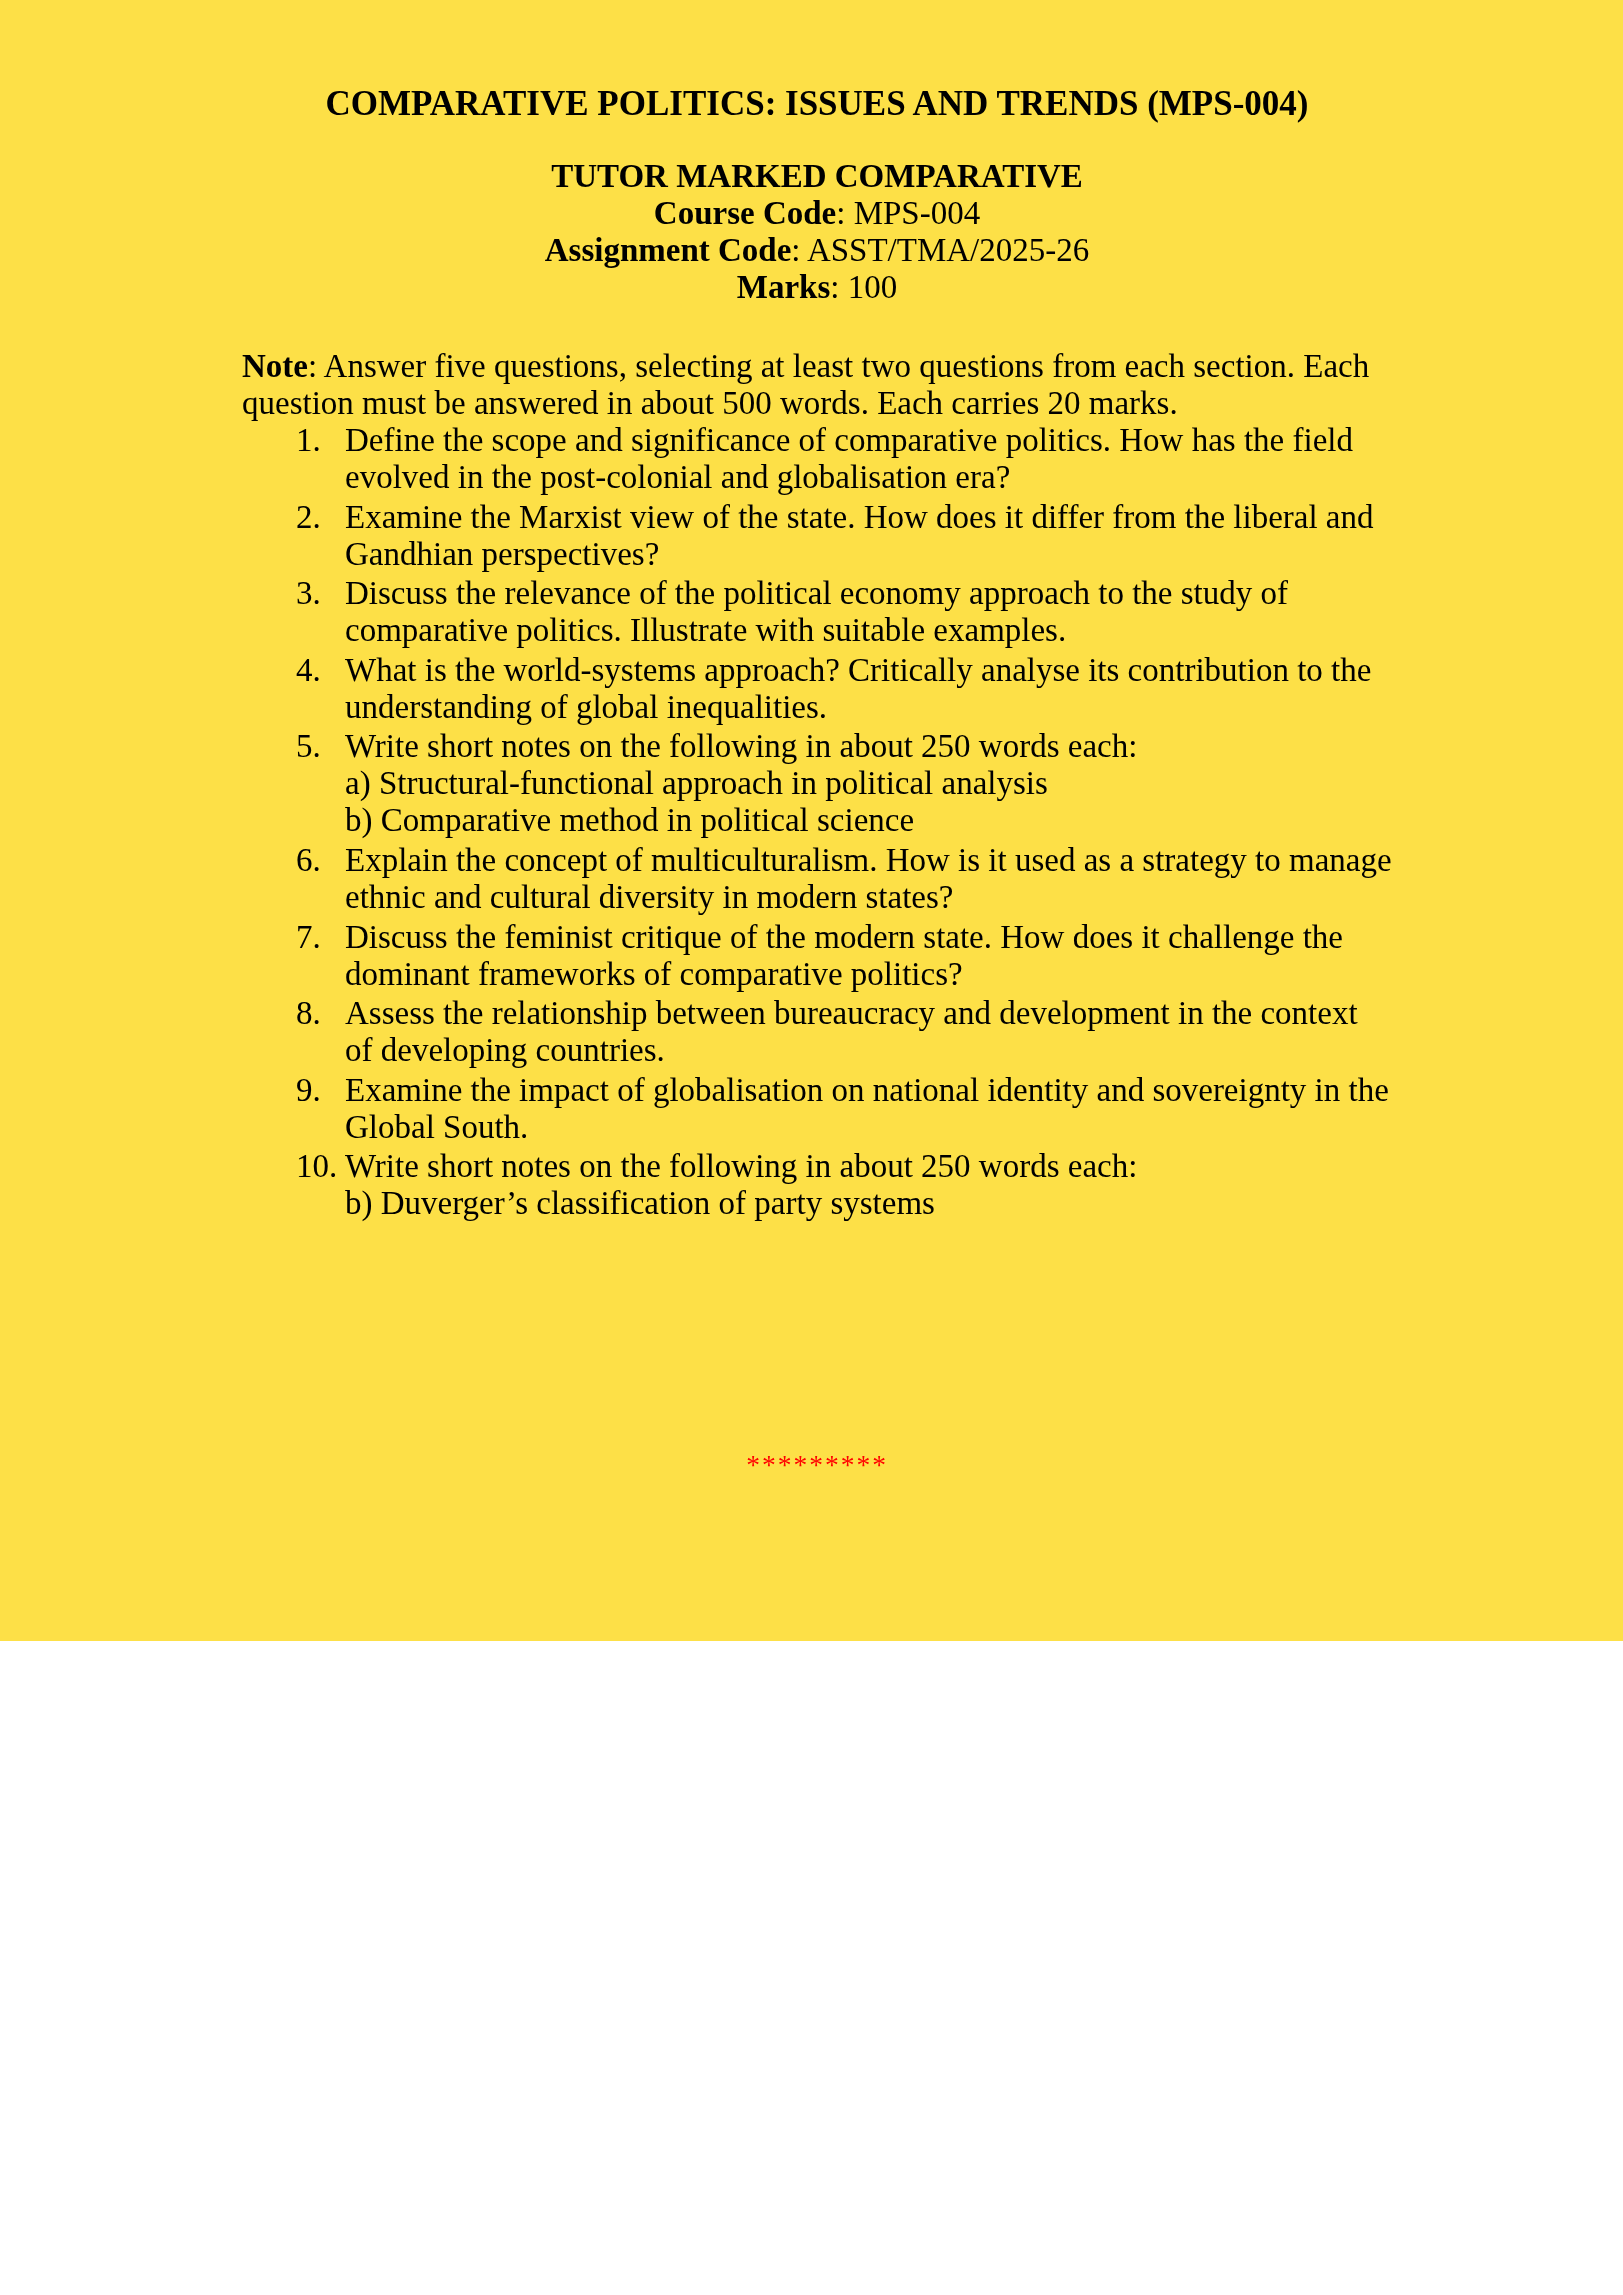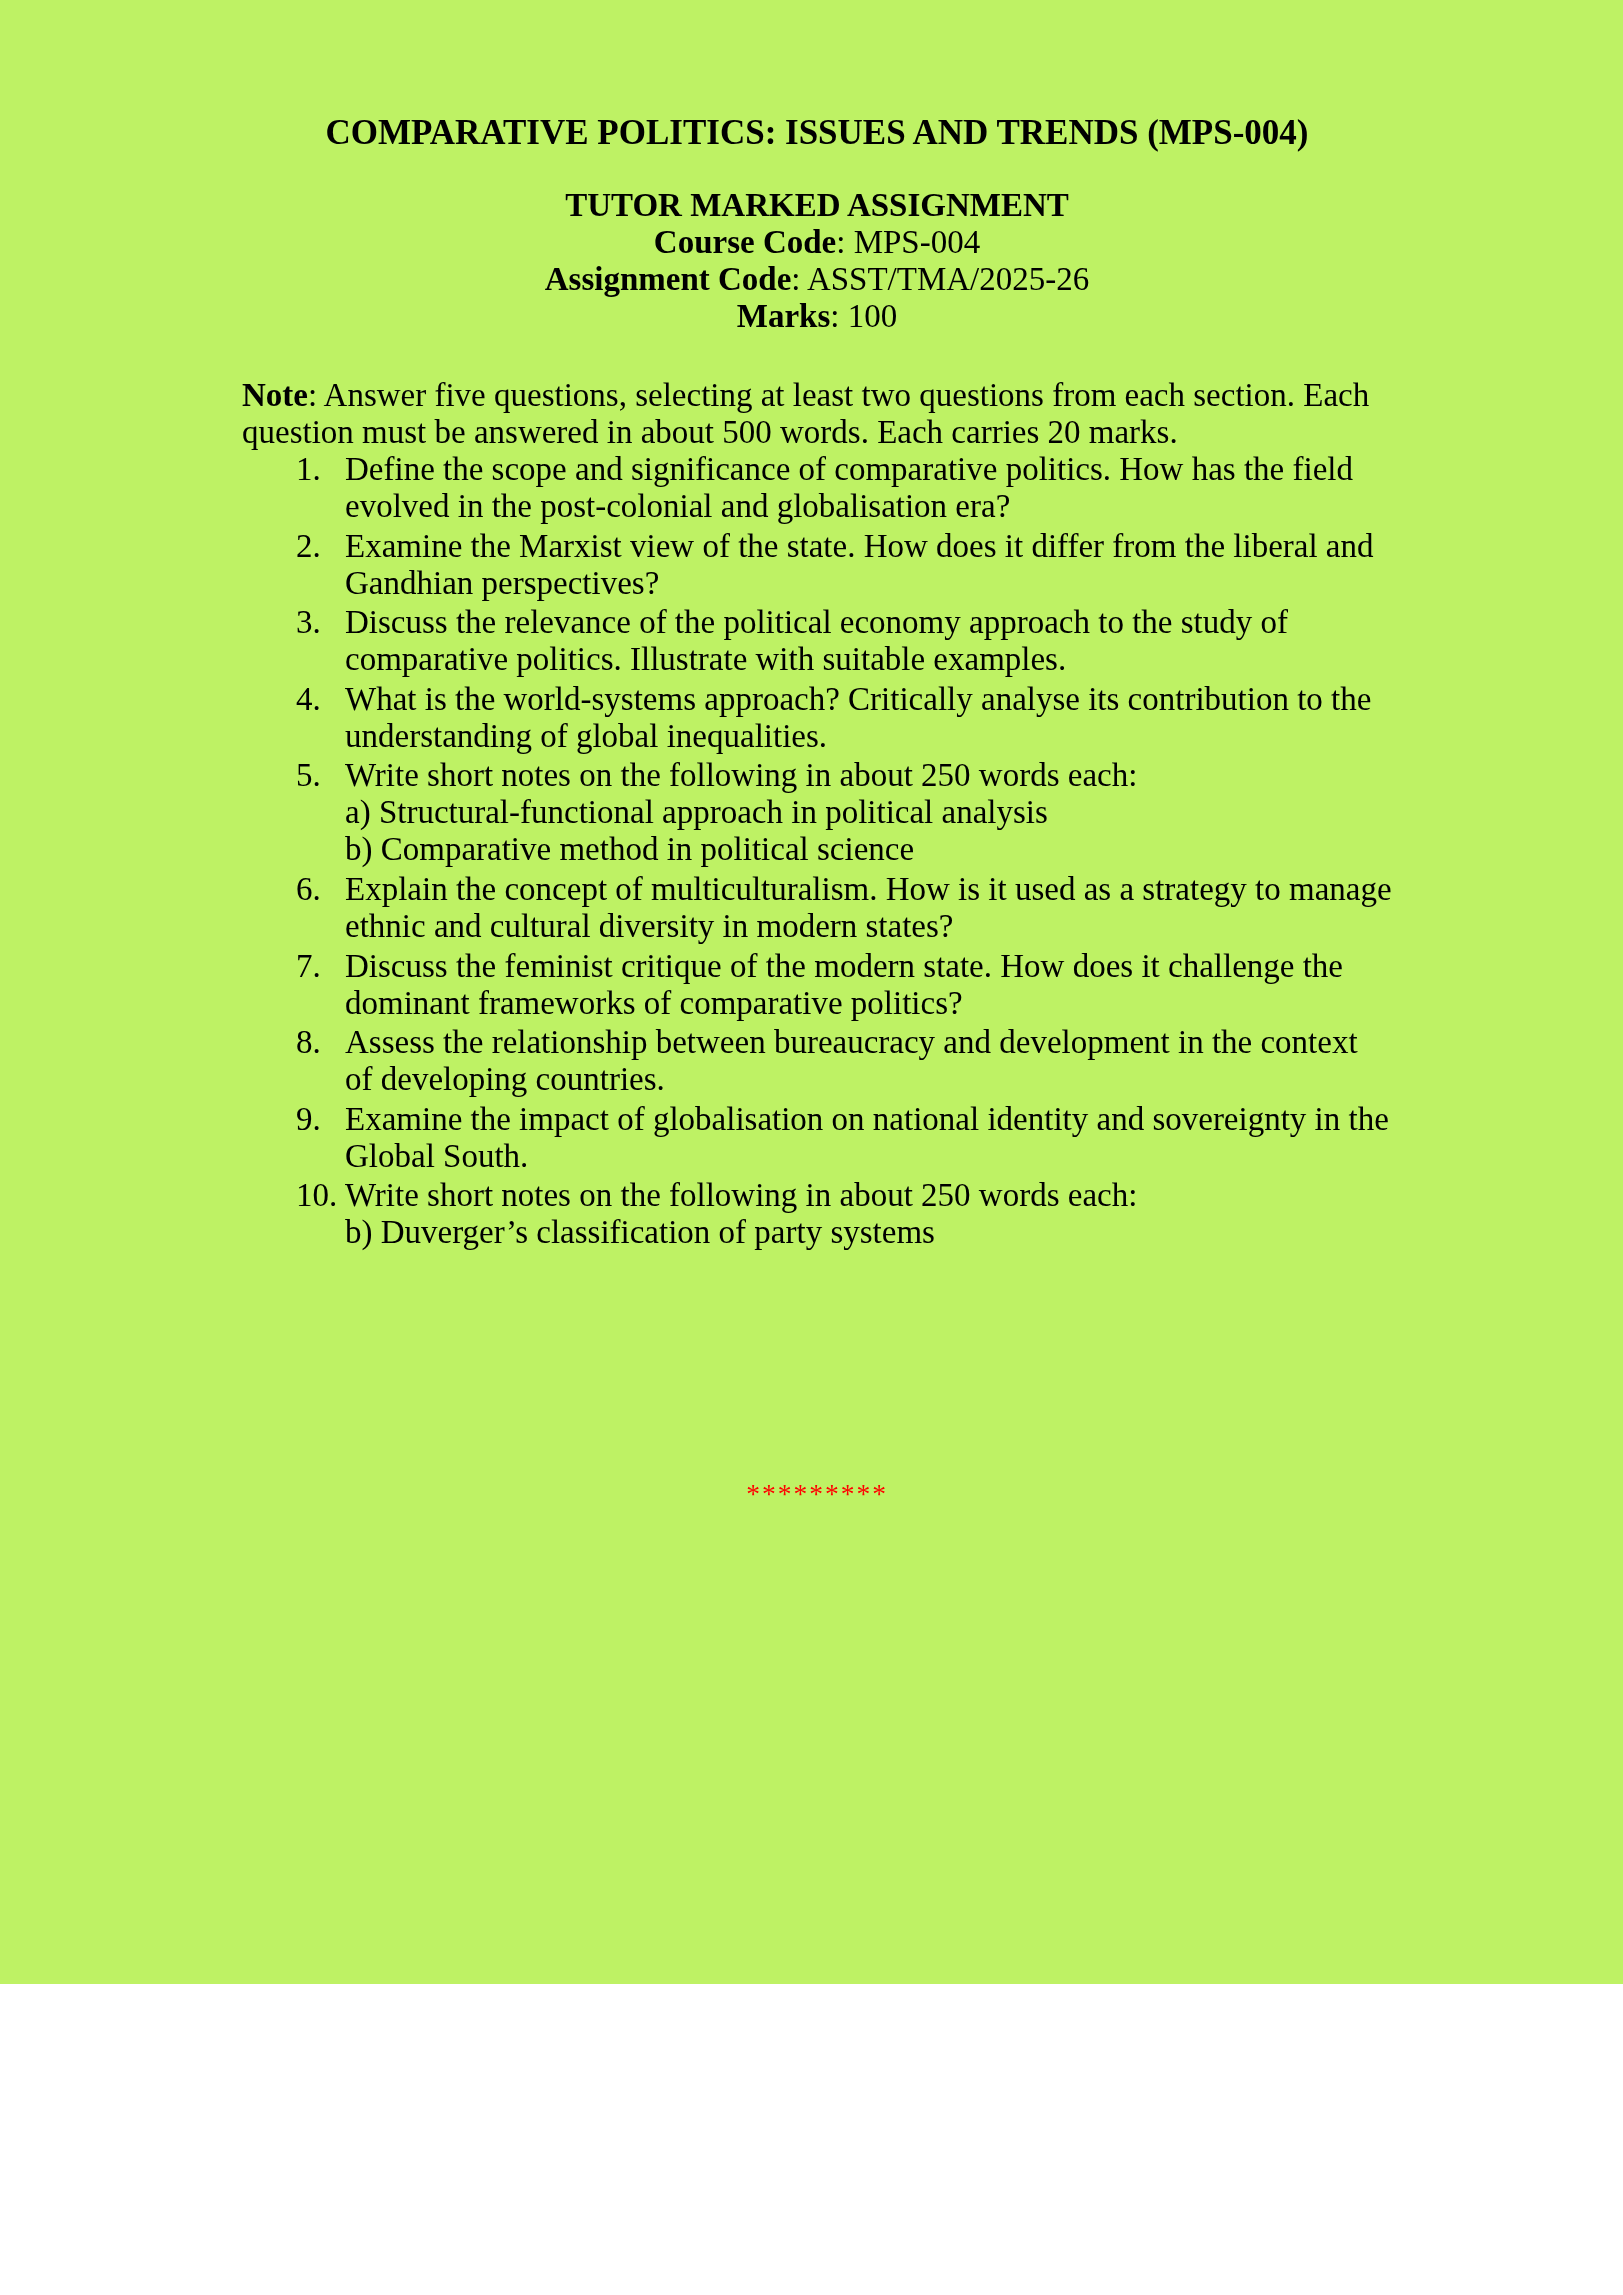--- a/index.html
+++ b/index.html
@@ -3,24 +3,24 @@
 <meta charset="utf-8">
 <style>
   html, body {
     margin: 0;
     padding: 0;
     background: #ffffff;
   }
   .page {
     position: relative;
     width: 1623px;
-    height: 1984px;
+    height: 1641px;
     box-sizing: border-box;
-    background: #bef264;
-    padding: 112px 231px 0 242px;
+    background: #fde047;
+    padding: 83px 231px 0 242px;
     font-family: "Liberation Serif", "DejaVu Serif", serif;
     font-size: 33px;
     color: #000000;
     overflow: hidden;
   }
   .doc-title {
     margin: 0 0 33px 0;
     text-align: center;
     font-size: 35px;
     font-weight: bold;
@@ -73,21 +73,21 @@
   }
 </style>
 </head>
 <body>
 
 <div class="page">
 
   <h1 class="doc-title">COMPARATIVE POLITICS: ISSUES AND TRENDS (MPS-004)</h1>
 
   <div class="center-block">
-    <p class="bold">TUTOR MARKED ASSIGNMENT</p>
+    <p class="bold">TUTOR MARKED COMPARATIVE</p>
     <p><span class="bold">Course Code</span><span>: MPS-004</span></p>
     <p><span class="bold">Assignment Code</span><span>: ASST/TMA/2025-26</span></p>
     <p><span class="bold">Marks</span><span>: 100</span></p>
   </div>
 
   <p class="note-para"><span class="bold">Note</span><span>: Answer five questions, selecting at least two questions from each section. Each question must be answered in about 500 words. Each carries 20 marks.</span></p>
 
 
   <ol class="question-list">
     <li>

